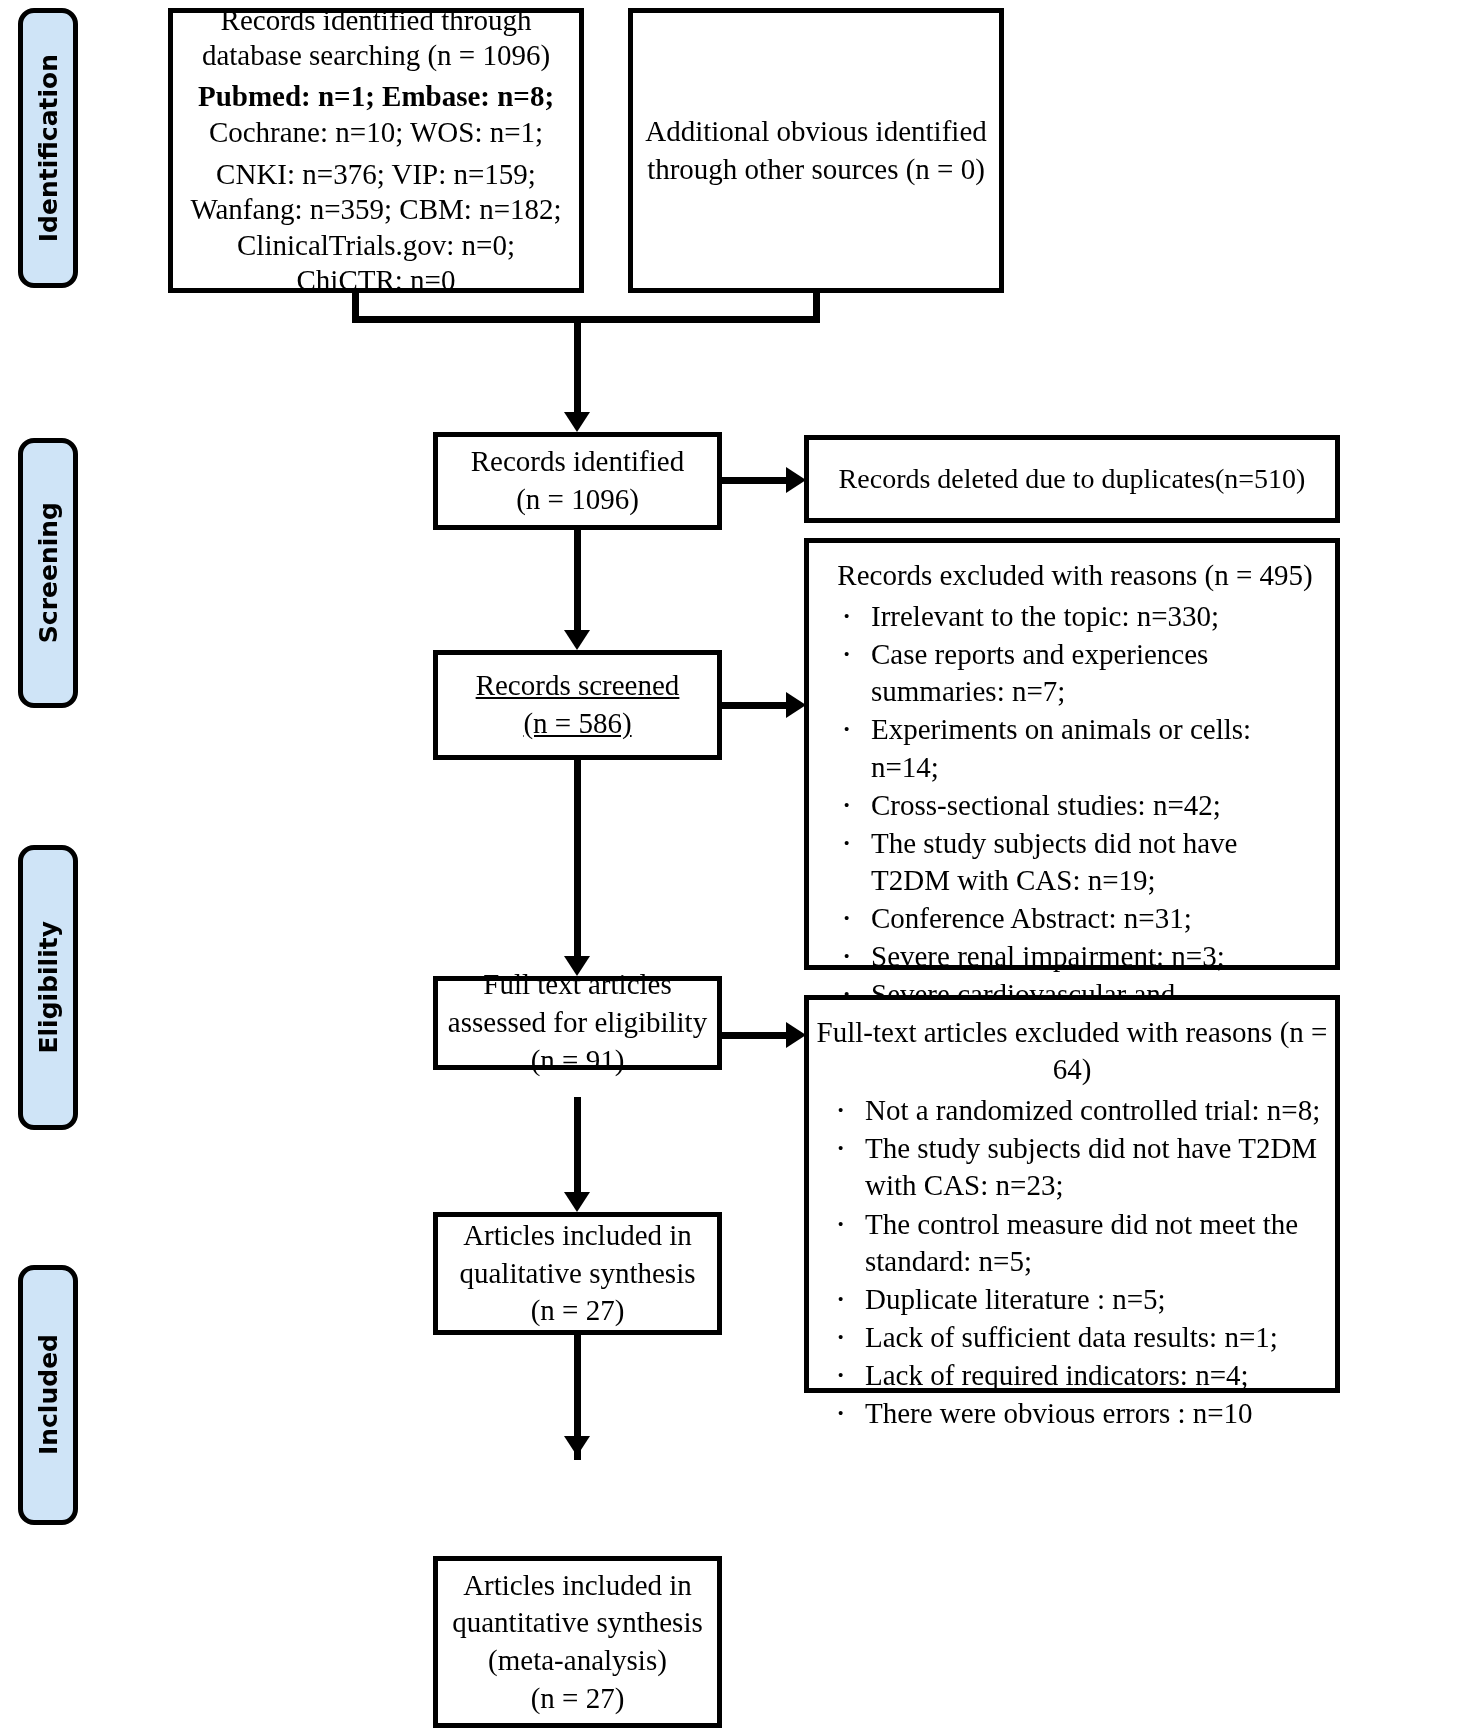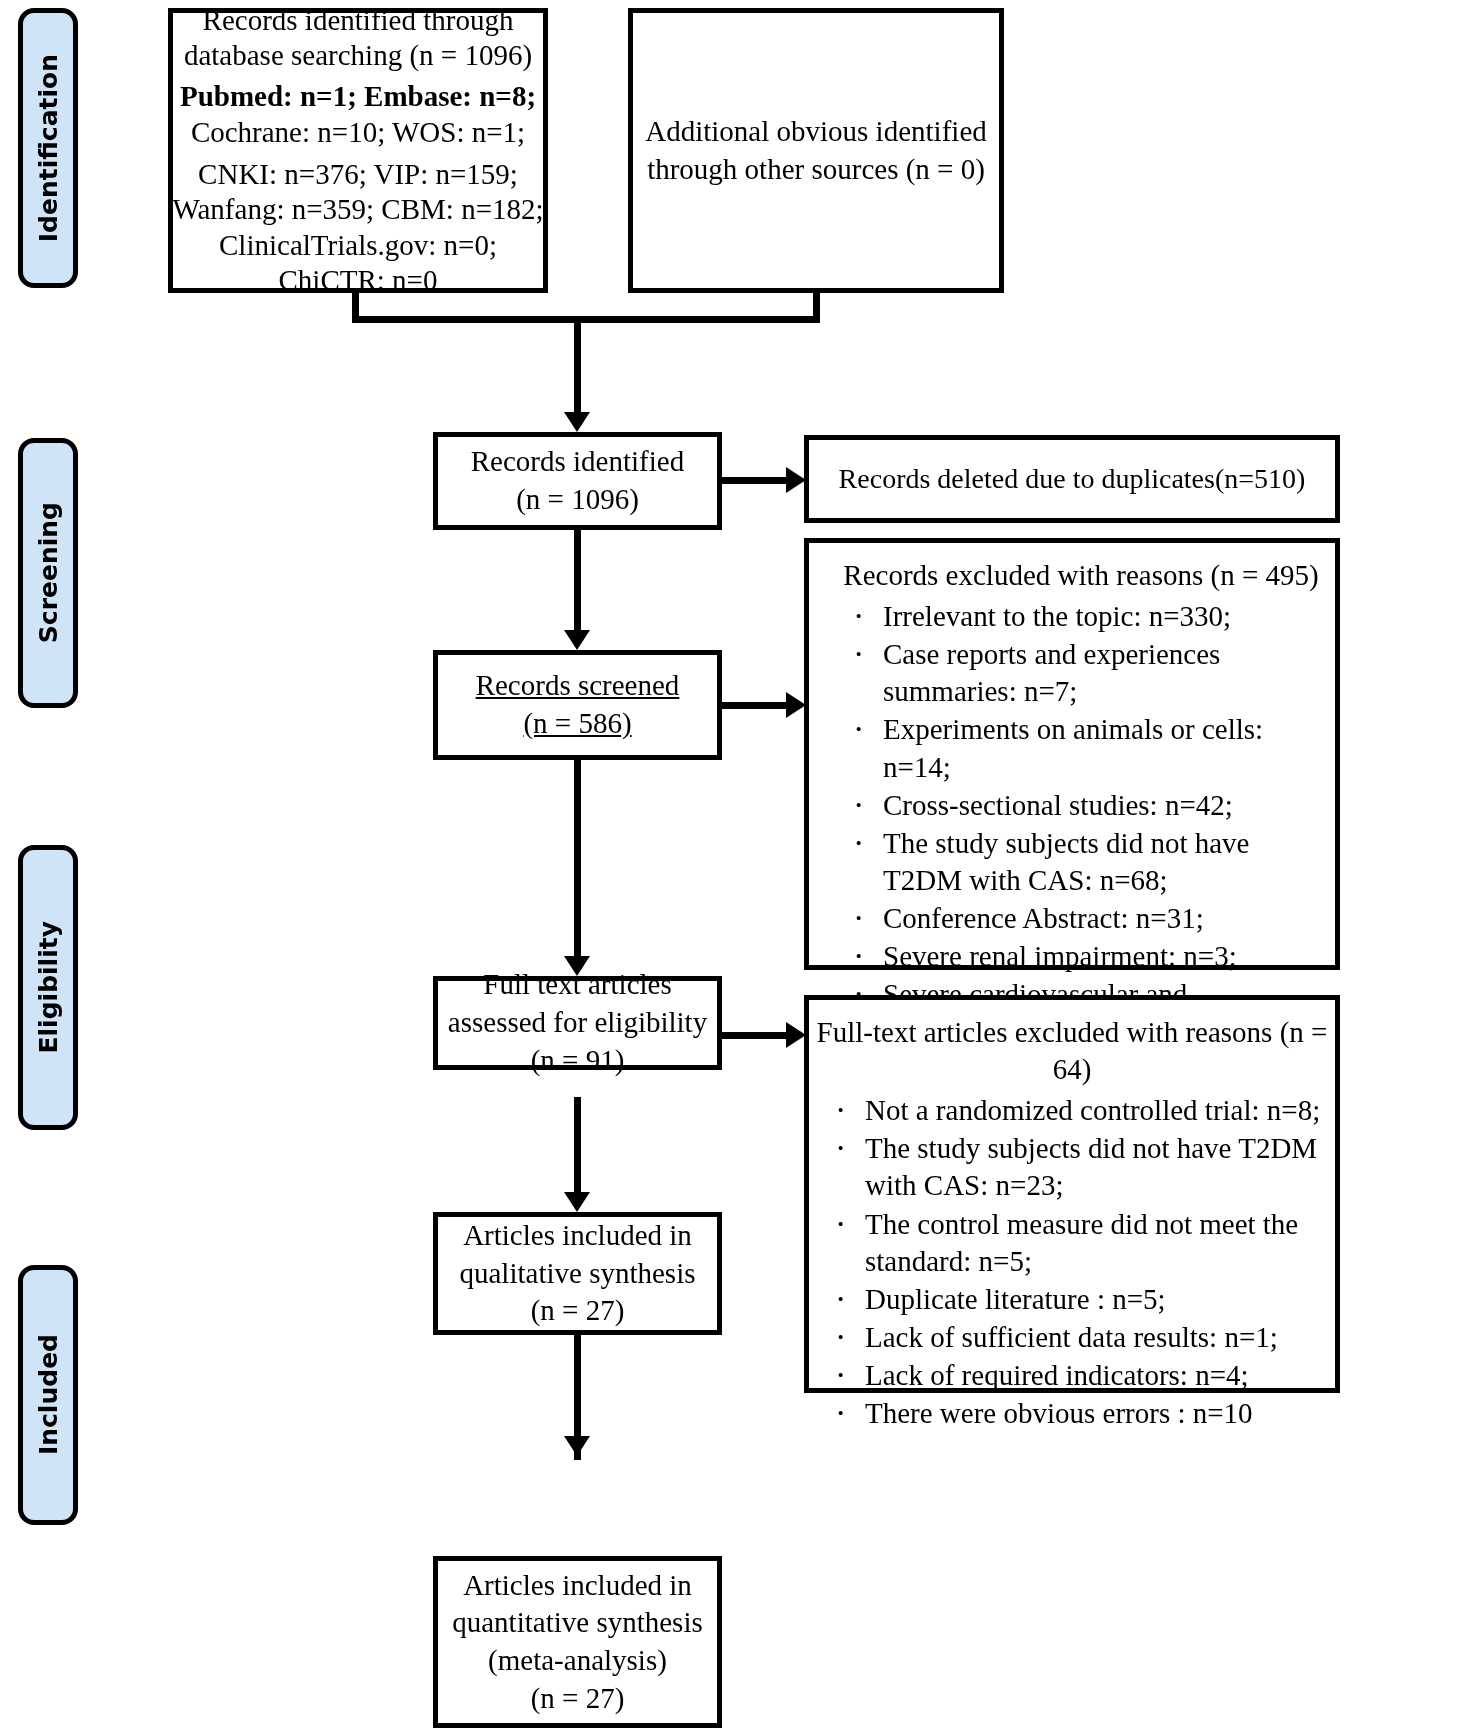--- a/index.html
+++ b/index.html
@@ -137,21 +137,21 @@
   </div>
 
   <div class="phase" style="left:18px; top:845px; width:60px; height:285px;">
     <span class="phase-text">Eligibility</span>
   </div>
 
   <div class="phase" style="left:18px; top:1265px; width:60px; height:260px;">
     <span class="phase-text">Included</span>
   </div>
 
-  <div class="box" style="left:168px; top:8px; width:380px; height:285px;">
+  <div class="box" style="left:168px; top:8px; width:416px; height:285px;">
     <div class="box-inner">
       <div class="line tight">Records identified through</div>
       <div class="line tight">database searching (n = 1096)</div>
       <div class="line tight" style="margin-top:6px;font-weight:bold;">Pubmed: n=1; Embase: n=8;</div>
       <div class="line tight">Cochrane: n=10; WOS: n=1;</div>
       <div class="line tight" style="margin-top:7px;">CNKI: n=376; VIP: n=159;</div>
       <div class="line tight">Wanfang: n=359; CBM: n=182;</div>
       <div class="line tight">ClinicalTrials.gov: n=0;</div>
       <div class="line tight">ChiCTR: n=0</div>
     </div>
@@ -193,28 +193,28 @@
     <div class="box-inner">
       <div class="line">Records screened</div>
       <div class="line">(n = 586)</div>
     </div>
   </div>
 
   <div class="hline" style="left:722px; top:702px; width:70px; height:7px;"></div>
   <div class="arrow-right" style="left:786px; top:692px;"></div>
 
   <div class="box" style="left:804px; top:538px; width:536px; height:432px;">
-    <div class="box-inner left" style="padding:14px 6px 8px 24px;">
+    <div class="box-inner left" style="padding:14px 6px 8px 12px;">
       <div class="list-title">Records excluded with reasons (n = 495)</div>
       <ul class="reasons">
         <li>Irrelevant to the topic: n=330;</li>
         <li>Case reports and experiences summaries: n=7;</li>
         <li>Experiments on animals or cells: n=14;</li>
         <li>Cross-sectional studies: n=42;</li>
-        <li>The study subjects did not have T2DM with CAS: n=68;</li>
+        <li>The study subjects did not have T2DM with CAS: n=19;</li>
         <li>Conference Abstract: n=31;</li>
         <li>Severe renal impairment: n=3;</li>
         <li>Severe cardiovascular and cerebrovascular damage: n=8;</li>
         <li>Study protocol: n=2;</li>
         <li>Reviews: n=22</li>
       </ul>
     </div>
   </div>
 
   <div class="vline" style="left:574px; top:760px; width:7px; height:200px;"></div>

